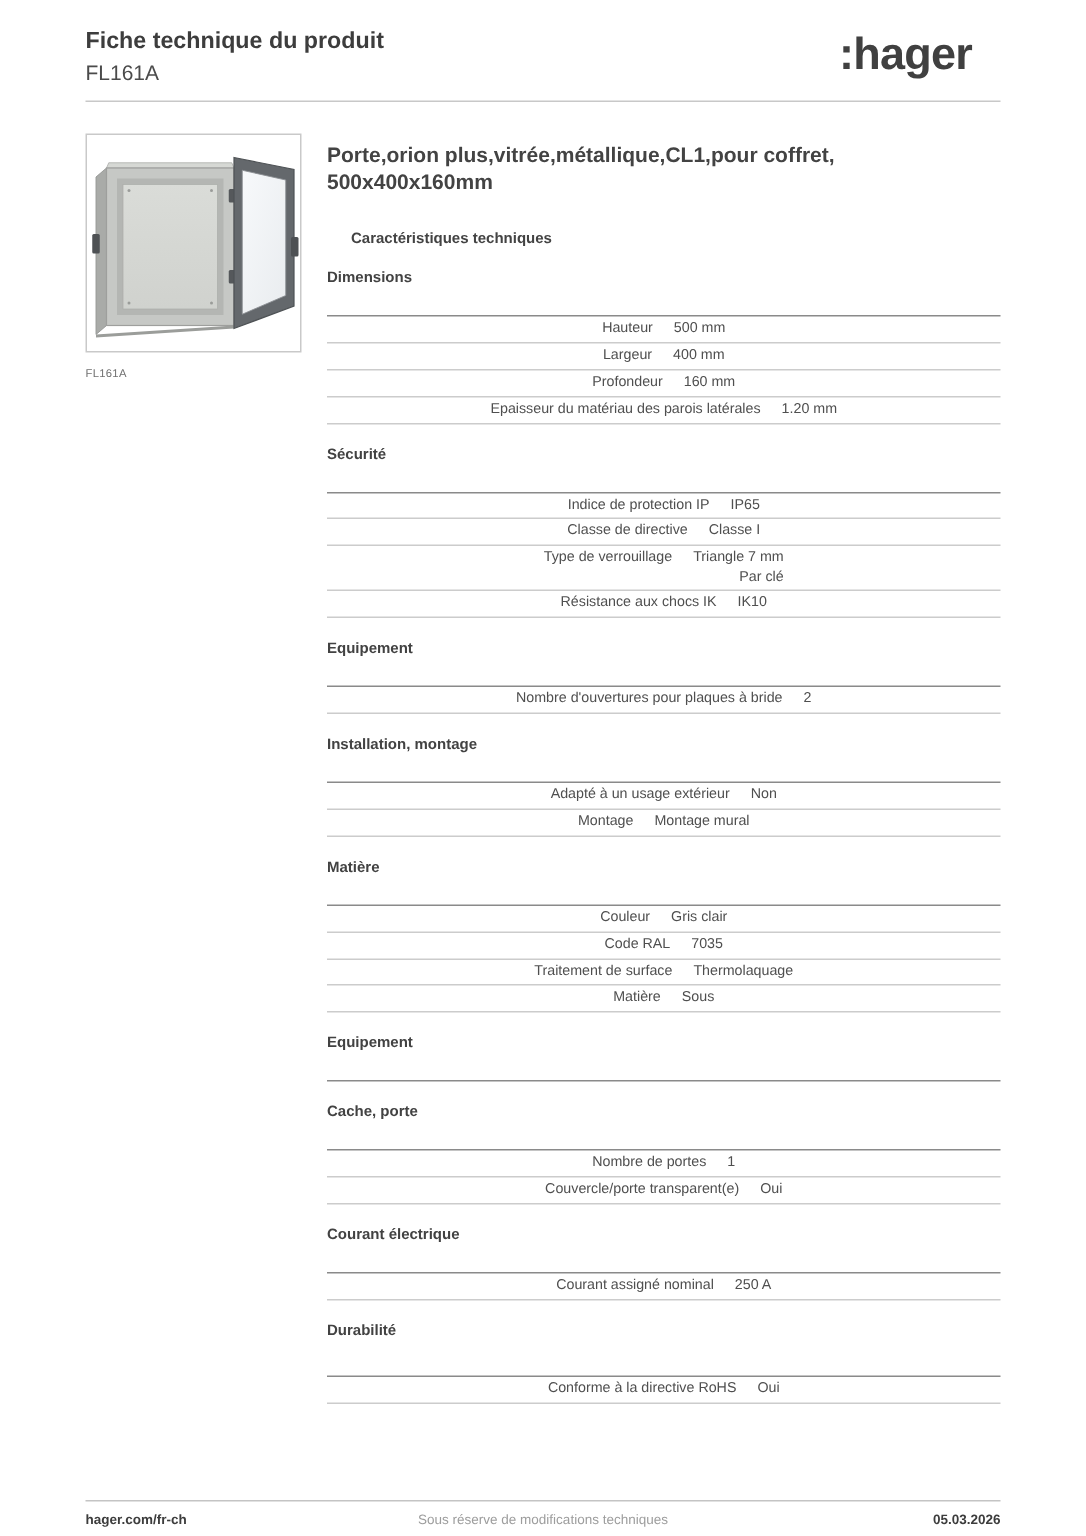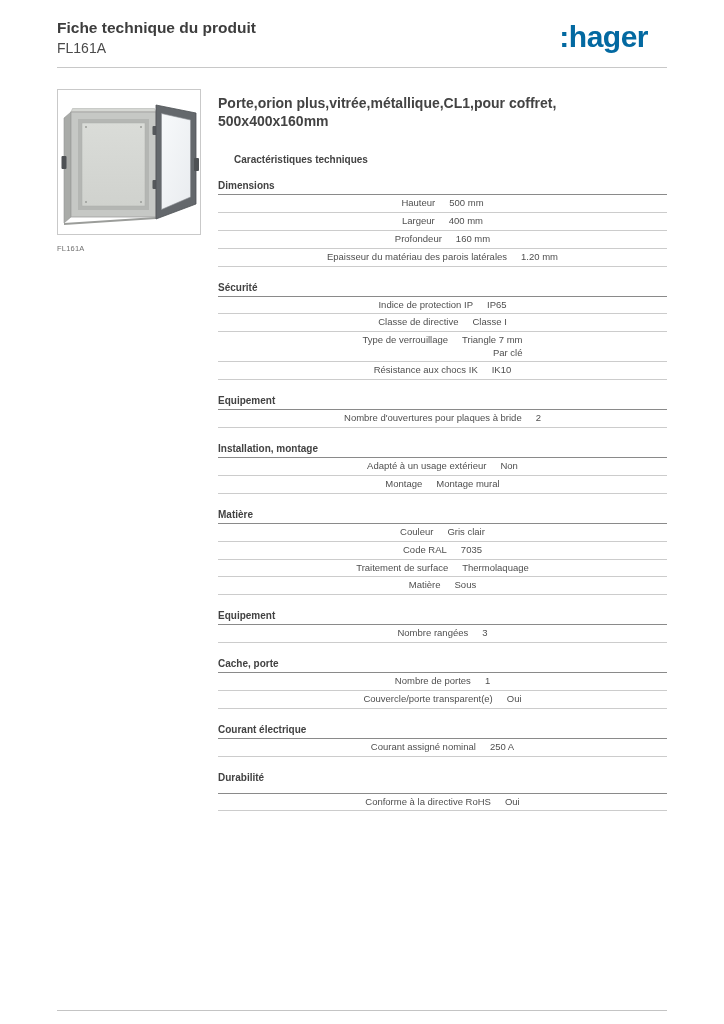--- a/index.html
+++ b/index.html
@@ -31,23 +31,23 @@
   .product-figure svg { display:block; width:100%; height:100%; }
   .figure-caption { margin-top:9px; font-size:7.5px; color:#707070; letter-spacing:0.2px; }
 
   .content { flex:1; min-width:0; }
   .product-title { font-size:14px; font-weight:bold; color:#434343; margin-top:5px; line-height:1.3; }
   .tech-heading  { font-size:10px; font-weight:bold; color:#434343; margin-top:24px;margin-left:16px; }
 
   .section { margin-top:15px; }
   .section-title {
     font-size:10px; font-weight:bold; color:#424242;
-    padding-bottom:3px; border-bottom:1px solid #8a8a8a;
-  }
-  .section-gap .section-title { padding-bottom:10px; }
+    padding-bottom:19px; border-bottom:1px solid #8a8a8a;
+  }
+  .section-gap .section-title { padding-bottom:24px; }
   .spec-row {
     display:flex; justify-content:center; align-items:flex-start;
     padding:2px 0 2.5px 0; border-bottom:1px solid #cccccc;
     font-size:9.5px; color:#4f4f4f; line-height:1.3;
   }
   .spec-label { padding-right:14px; }
   .spec-value { text-align:right; white-space:pre-line; flex-shrink:0; }
 
   
   .footer { position:absolute; left:57px; right:57px; bottom:6px; }
@@ -60,21 +60,21 @@
 </head>
 <body>
 
 <div class="page">
 
   <div class="header">
     <div>
       <div class="doc-title">Fiche technique du produit</div>
       <div class="doc-ref">FL161A</div>
     </div>
-    <div class="logo" style="color:#0369a1;">
+    <div class="logo" style="color:#404040;">
       <span>:hager</span>
     </div>
   </div>
   <hr class="top-rule">
 
   <div class="body">
 
     <div class="left-col">
       <div class="product-figure">
         <svg viewBox="0 0 142 144">
@@ -199,24 +199,20 @@
           <span class="spec-value">Thermolaquage</span>
         </div>
         <div class="spec-row">
           <span class="spec-label">Matière</span>
           <span class="spec-value">Sous</span>
         </div>
       </div>
 
       <div class="section">
         <div class="section-title">Equipement</div>
-        <div class="spec-row">
-          <span class="spec-label">Nombre rangées</span>
-          <span class="spec-value">3</span>
-        </div>
       </div>
 
       <div class="section">
         <div class="section-title">Cache, porte</div>
         <div class="spec-row">
           <span class="spec-label">Nombre de portes</span>
           <span class="spec-value">1</span>
         </div>
         <div class="spec-row">
           <span class="spec-label">Couvercle/porte transparent(e)</span>
@@ -238,15 +234,20 @@
           <span class="spec-label">Conforme à la directive RoHS</span>
           <span class="spec-value">Oui</span>
         </div>
       </div>
 
     </div>
   </div>
 
   <div class="footer">
     <hr class="footer-rule">
+    <div class="footer-row">
+      <span class="footer-left">hager.com/fr-ch</span>
+      <span class="footer-center">Sous réserve de modifications techniques</span>
+      <span class="footer-right">05.03.2026</span>
+    </div>
   </div>
 
 </div>
 
 </body></html>

